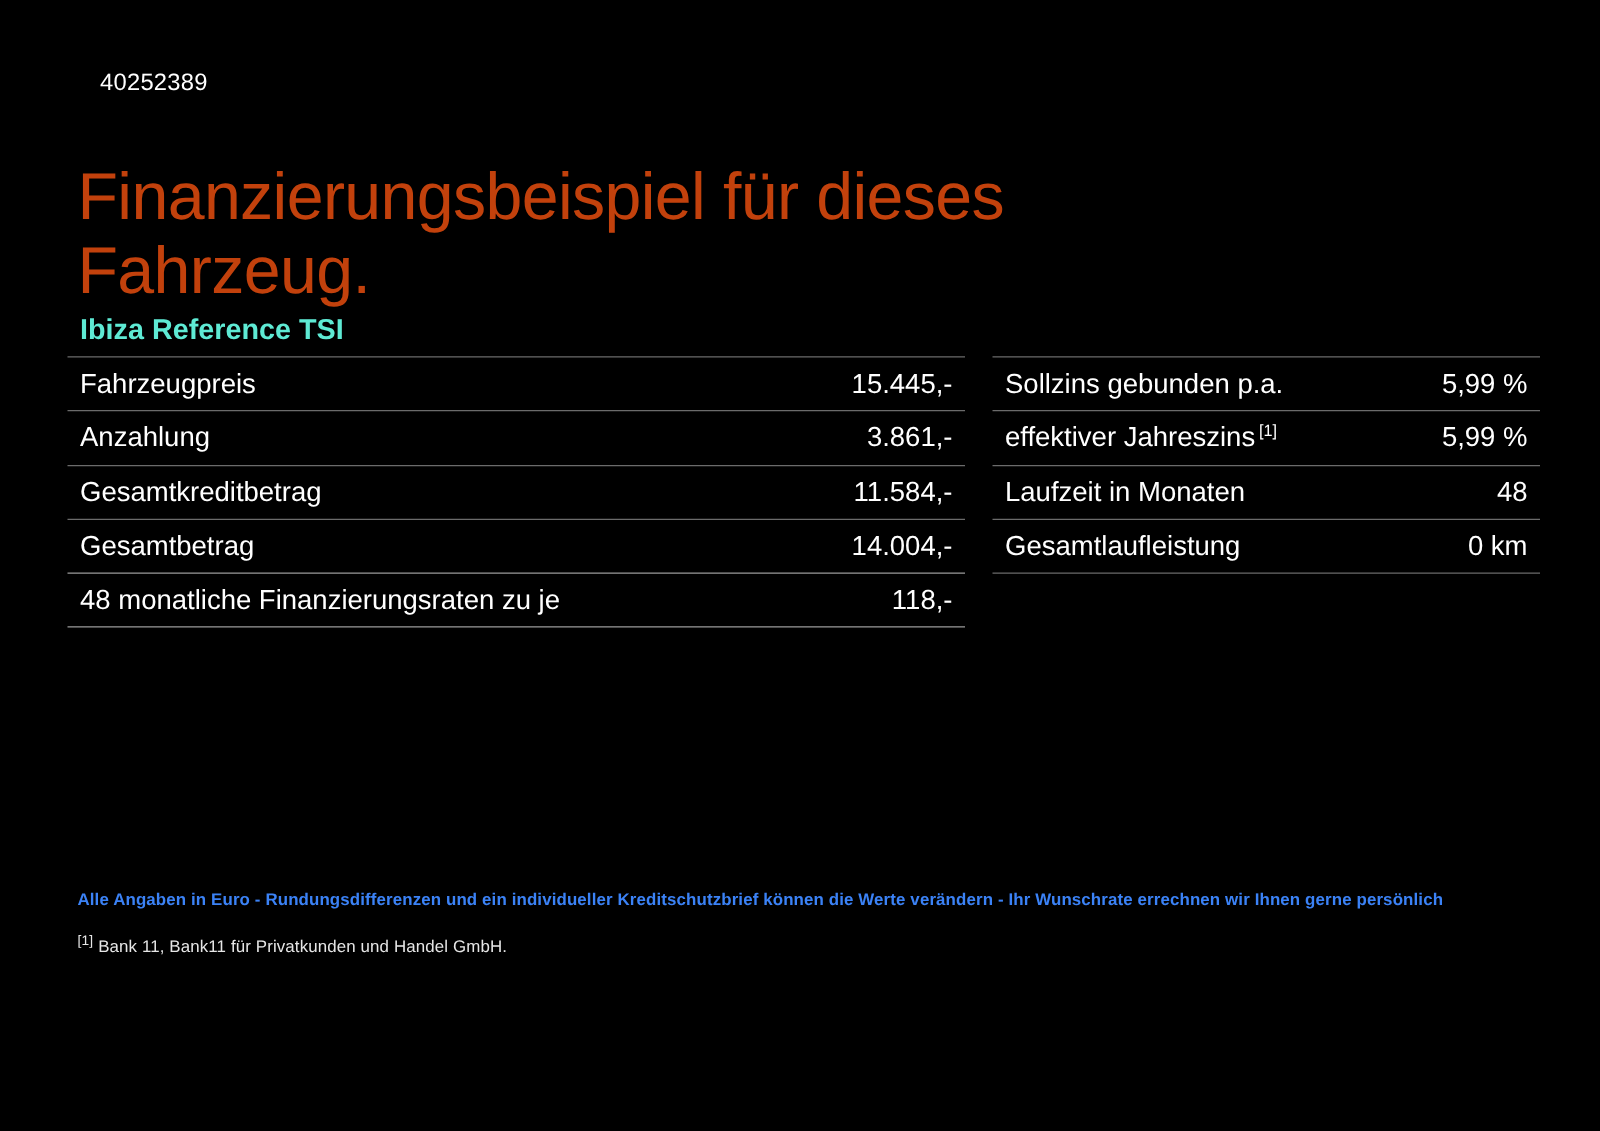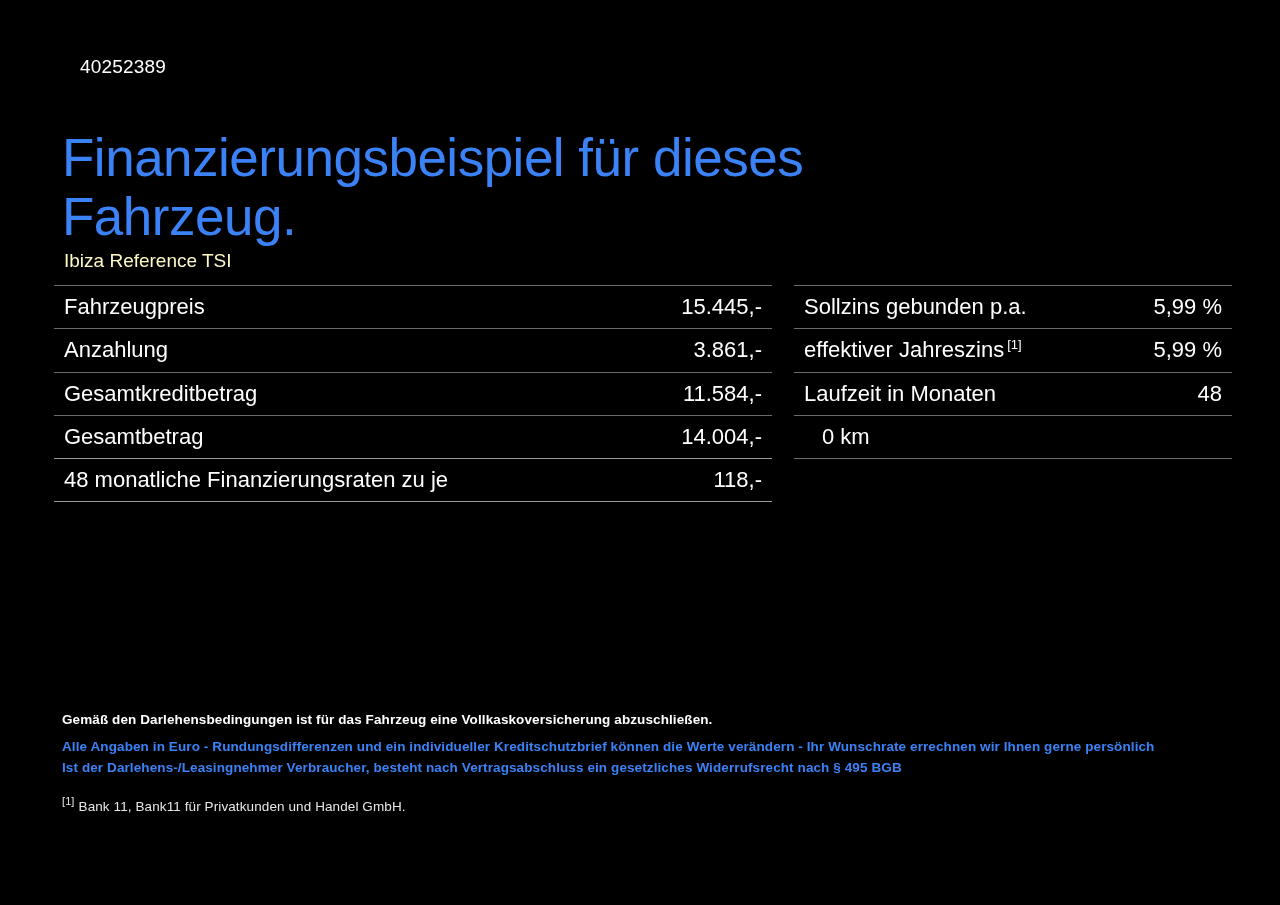--- a/index.html
+++ b/index.html
@@ -32,29 +32,29 @@
   }
   .headline {
     position: absolute;
     left: 62px;
     top: 92px;
     width: 900px;
     font-size: 53px;
     line-height: 1.12;
     font-weight: 400;
     letter-spacing: -0.5px;
-    color: #3b82f6;
+    color: #c2410c;
   }
   .model {
     position: absolute;
     left: 64px;
     top: 250px;
-    font-size: 19px;
-    font-weight: 400;
-    color: #fef9c3;
+    font-size: 23px;
+    font-weight: 700;
+    color: #5eead4;
   }
   .tables {
     position: absolute;
     left: 54px;
     top: 285px;
     width: 1180px;
     display: flex;
     flex-direction: row;
     gap: 22px;
   }
@@ -178,26 +178,25 @@
       </div>
       <div class="row">
         <span class="label"><span>effektiver Jahreszins</span><span class="sup">[1]</span></span>
         <span class="value">5,99 %</span>
       </div>
       <div class="row">
         <span class="label">Laufzeit in Monaten</span>
         <span class="value">48</span>
       </div>
       <div class="row">
+        <span class="label">Gesamtlaufleistung</span>
         <span class="value">0 km</span>
       </div>
     </div>
 
   </div>
 
   <div class="footnotes">
-    <div class="fn-bold">Gemäß den Darlehensbedingungen ist für das Fahrzeug eine Vollkaskoversicherung abzuschließen.</div>
     <div class="fn-line">Alle Angaben in Euro - Rundungsdifferenzen und ein individueller Kreditschutzbrief können die Werte verändern - Ihr Wunschrate errechnen wir Ihnen gerne persönlich</div>
-    <div class="fn-line">Ist der Darlehens-/Leasingnehmer Verbraucher, besteht nach Vertragsabschluss ein gesetzliches Widerrufsrecht nach § 495 BGB</div>
     <div class="fn-ref"><span class="mark">[1]</span><span>Bank 11, Bank11 für Privatkunden und Handel GmbH.</span></div>
   </div>
 
 </div>
 
 </body></html>

